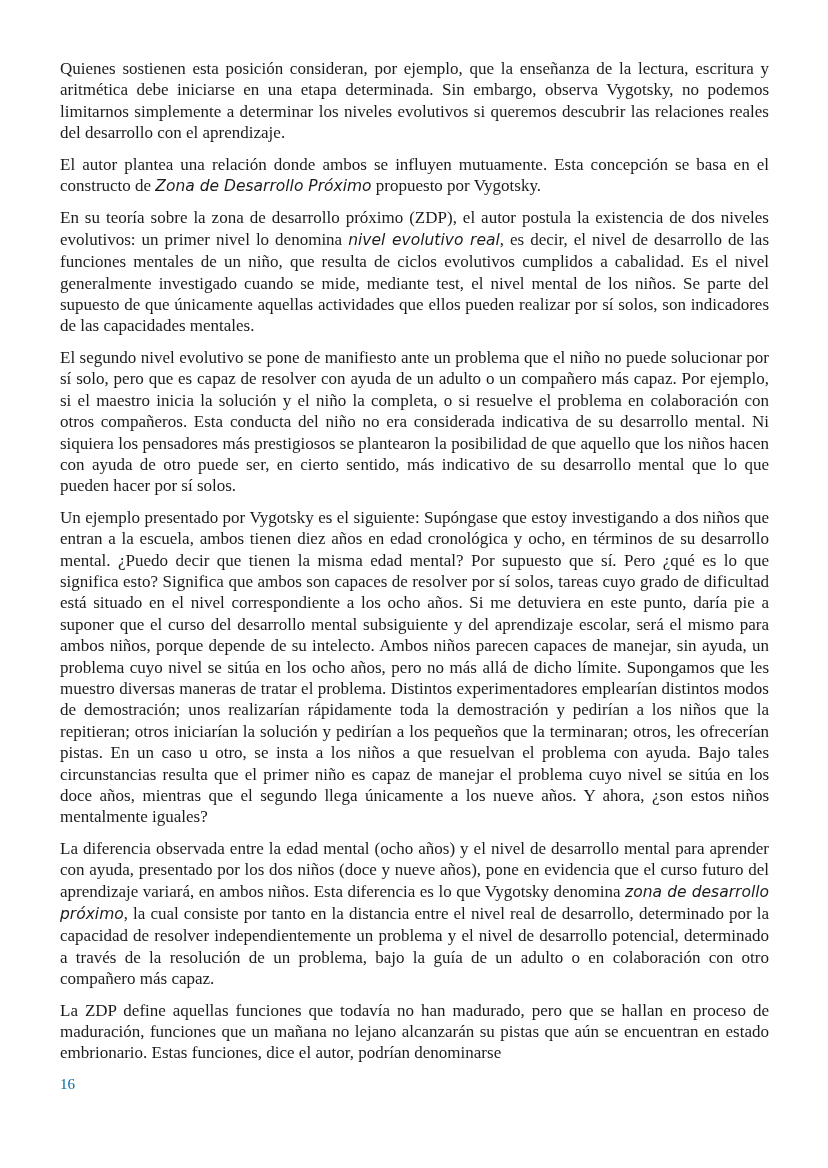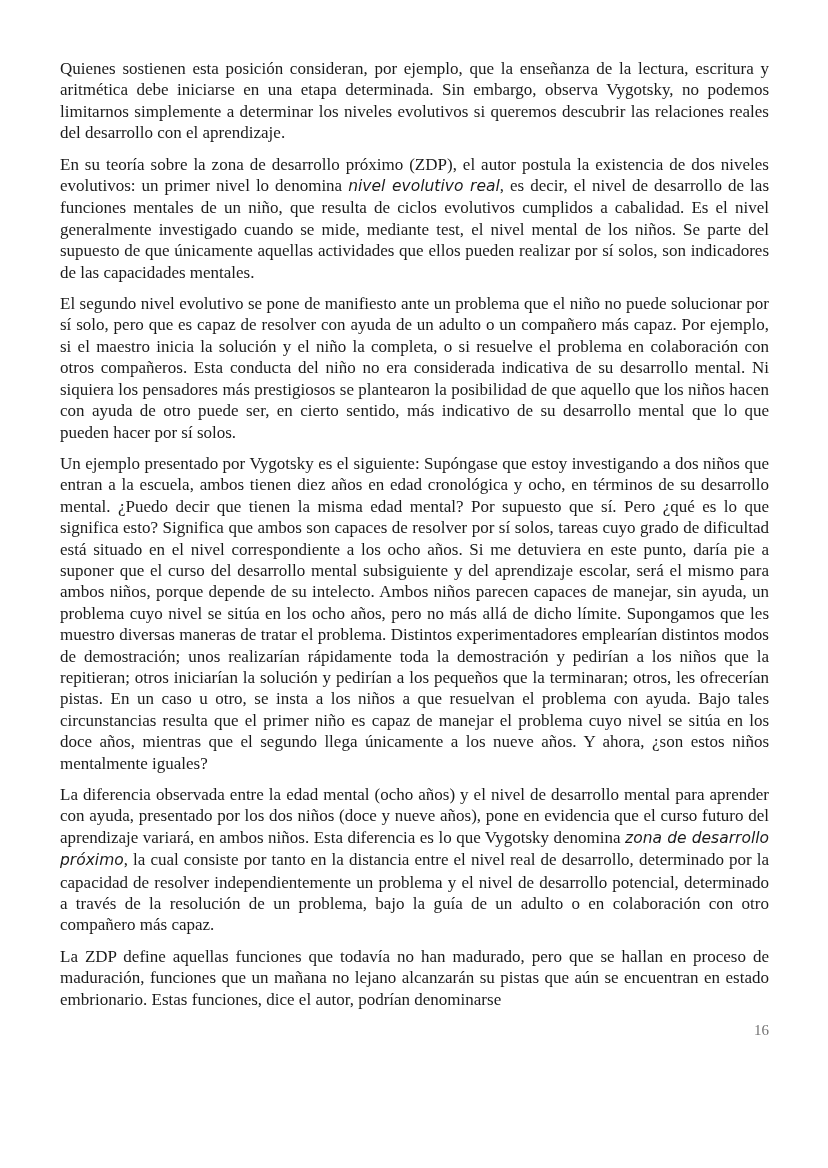--- a/index.html
+++ b/index.html
@@ -24,33 +24,34 @@
   }
   .para {
     margin: 0 0 10px 0;
   }
   .it {
     font-style: italic;
     font-family: "DejaVu Sans", sans-serif;
     font-size: 15.5px;
   }
   .page-number {
-    text-align: right;
+    text-align: left;
     margin-top: 0px;
     font-size: 15px;
-    color: #737373;
+    color: #0369a1;
   }
 </style>
 </head>
 <body>
 
 <div class="page">
 
   <p class="para"><span>Quienes sostienen esta posición consideran, por ejemplo, que la enseñanza de la lectura, escritura y aritmética debe iniciarse en una etapa determinada. Sin embargo, observa Vygotsky, no podemos limitarnos simplemente a determinar los niveles evolutivos si queremos descubrir las relaciones reales del desarrollo con el aprendizaje.</span></p>
 
+  <p class="para"><span>El autor plantea una relación donde ambos se influyen mutuamente. Esta concepción se basa en el constructo de </span><span class="it">Zona de Desarrollo Próximo</span><span> propuesto por Vygotsky.</span></p>
 
   <p class="para"><span>En su teoría sobre la zona de desarrollo próximo (ZDP), el autor postula la existencia de dos niveles evolutivos: un primer nivel lo denomina </span><span class="it">nivel evolutivo real</span><span>, es decir, el nivel de desarrollo de las funciones mentales de un niño, que resulta de ciclos evolutivos cumplidos a cabalidad. Es el nivel generalmente investigado cuando se mide, mediante test, el nivel mental de los niños. Se parte del supuesto de que únicamente aquellas actividades que ellos pueden realizar por sí solos, son indicadores de las capacidades mentales.</span></p>
 
   <p class="para"><span>El segundo nivel evolutivo se pone de manifiesto ante un problema que el niño no puede solucionar por sí solo, pero que es capaz de resolver con ayuda de un adulto o un compañero más capaz. Por ejemplo, si el maestro inicia la solución y el niño la completa, o si resuelve el problema en colaboración con otros compañeros. Esta conducta del niño no era considerada indicativa de su desarrollo mental. Ni siquiera los pensadores más prestigiosos se plantearon la posibilidad de que aquello que los niños hacen con ayuda de otro puede ser, en cierto sentido, más indicativo de su desarrollo mental que lo que pueden hacer por sí solos.</span></p>
 
   <p class="para"><span>Un ejemplo presentado por Vygotsky es el siguiente: Supóngase que estoy investigando a dos niños que entran a la escuela, ambos tienen diez años en edad cronológica y ocho, en términos de su desarrollo mental. ¿Puedo decir que tienen la misma edad mental? Por supuesto que sí. Pero ¿qué es lo que significa esto? Significa que ambos son capaces de resolver por sí solos, tareas cuyo grado de dificultad está situado en el nivel correspondiente a los ocho años. Si me detuviera en este punto, daría pie a suponer que el curso del desarrollo mental subsiguiente y del aprendizaje escolar, será el mismo para ambos niños, porque depende de su intelecto. Ambos niños parecen capaces de manejar, sin ayuda, un problema cuyo nivel se sitúa en los ocho años, pero no más allá de dicho límite. Supongamos que les muestro diversas maneras de tratar el problema. Distintos experimentadores emplearían distintos modos de demostración; unos realizarían rápidamente toda la demostración y pedirían a los niños que la repitieran; otros iniciarían la solución y pedirían a los pequeños que la terminaran; otros, les ofrecerían pistas. En un caso u otro, se insta a los niños a que resuelvan el problema con ayuda. Bajo tales circunstancias resulta que el primer niño es capaz de manejar el problema cuyo nivel se sitúa en los doce años, mientras que el segundo llega únicamente a los nueve años. Y ahora, ¿son estos niños mentalmente iguales?</span></p>
 
   <p class="para"><span>La diferencia observada entre la edad mental (ocho años) y el nivel de desarrollo mental para aprender con ayuda, presentado por los dos niños (doce y nueve años), pone en evidencia que el curso futuro del aprendizaje variará, en ambos niños. Esta diferencia es lo que Vygotsky denomina </span><span class="it">zona de desarrollo próximo</span><span>, la cual consiste por tanto en la distancia entre el nivel real de desarrollo, determinado por la capacidad de resolver independientemente un problema y el nivel de desarrollo potencial, determinado a través de la resolución de un problema, bajo la guía de un adulto o en colaboración con otro compañero más capaz.</span></p>
 
   <p class="para"><span>La ZDP define aquellas funciones que todavía no han madurado, pero que se hallan en proceso de maduración, funciones que un mañana no lejano alcanzarán su pistas que aún se encuentran en estado embrionario. Estas funciones, dice el autor, podrían denominarse</span></p>

